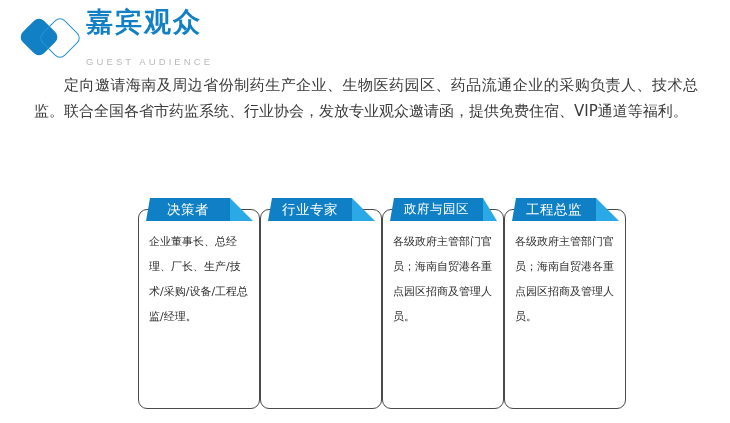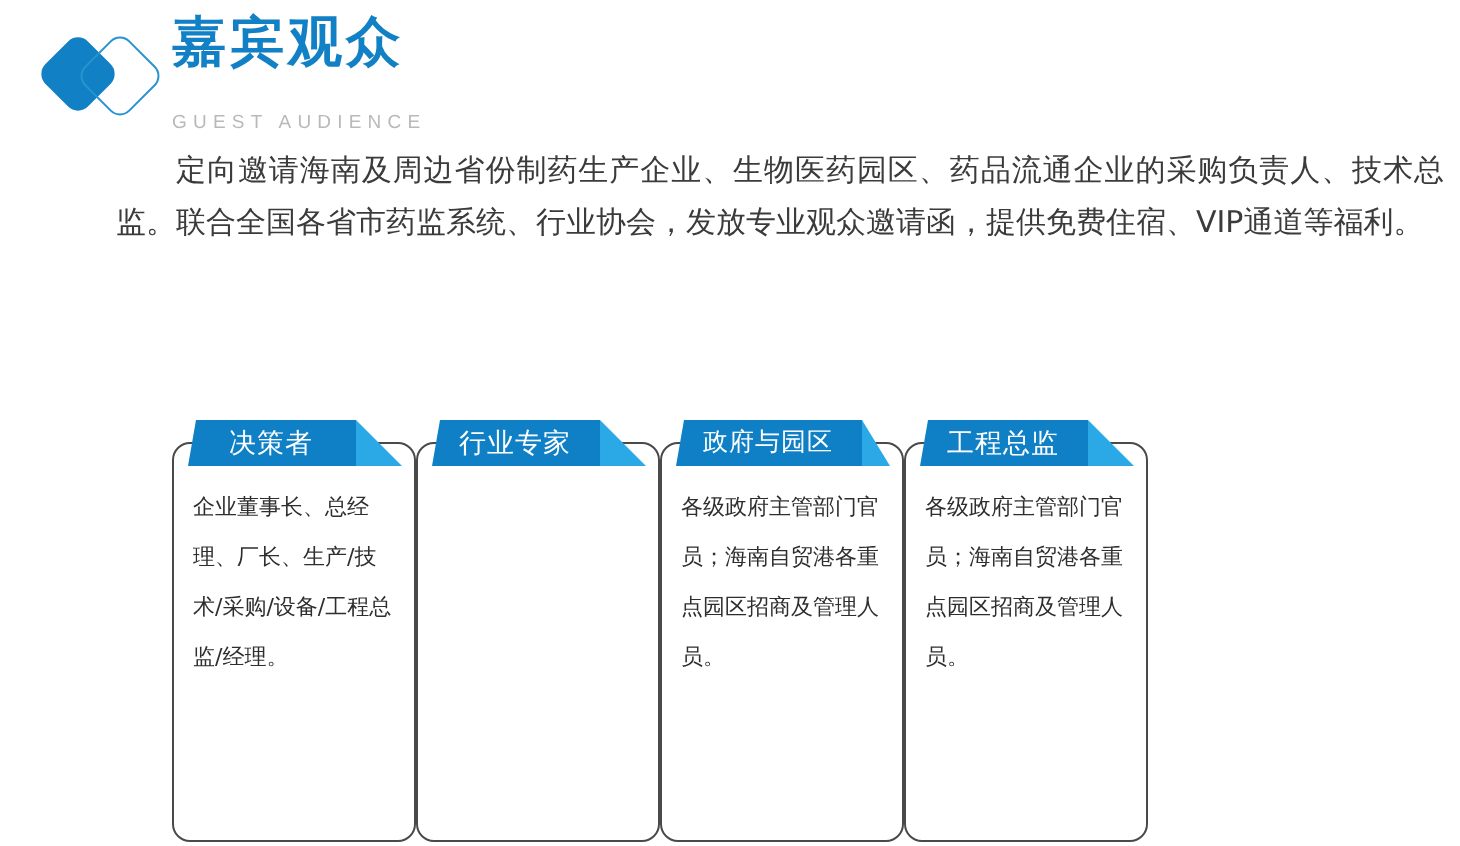--- a/index.html
+++ b/index.html
@@ -74,33 +74,31 @@
     position: absolute;
     left: 34px;
     top: 72px;
     width: 664px;
     font-size: 15px;
     line-height: 26px;
     color: #3b3b3b;
     text-indent: 30px;
     text-align: justify;
     font-family: "DejaVu Sans", "Liberation Sans", sans-serif;
-    margin-left: 24px;
   }
 
   
   .cards-row {
     position: absolute;
     left: 33px;
     top: 198px;
     width: 593px;
     height: 212px;
     display: flex;
-    justify-content: center;
-    margin-top: 12px;
+    justify-content: flex-end;
   }
   .card {
     position: relative;
     width: 122px;
     height: 100%;
   }
   .card-body {
     position: absolute;
     left: 0;
     top: 11px;

